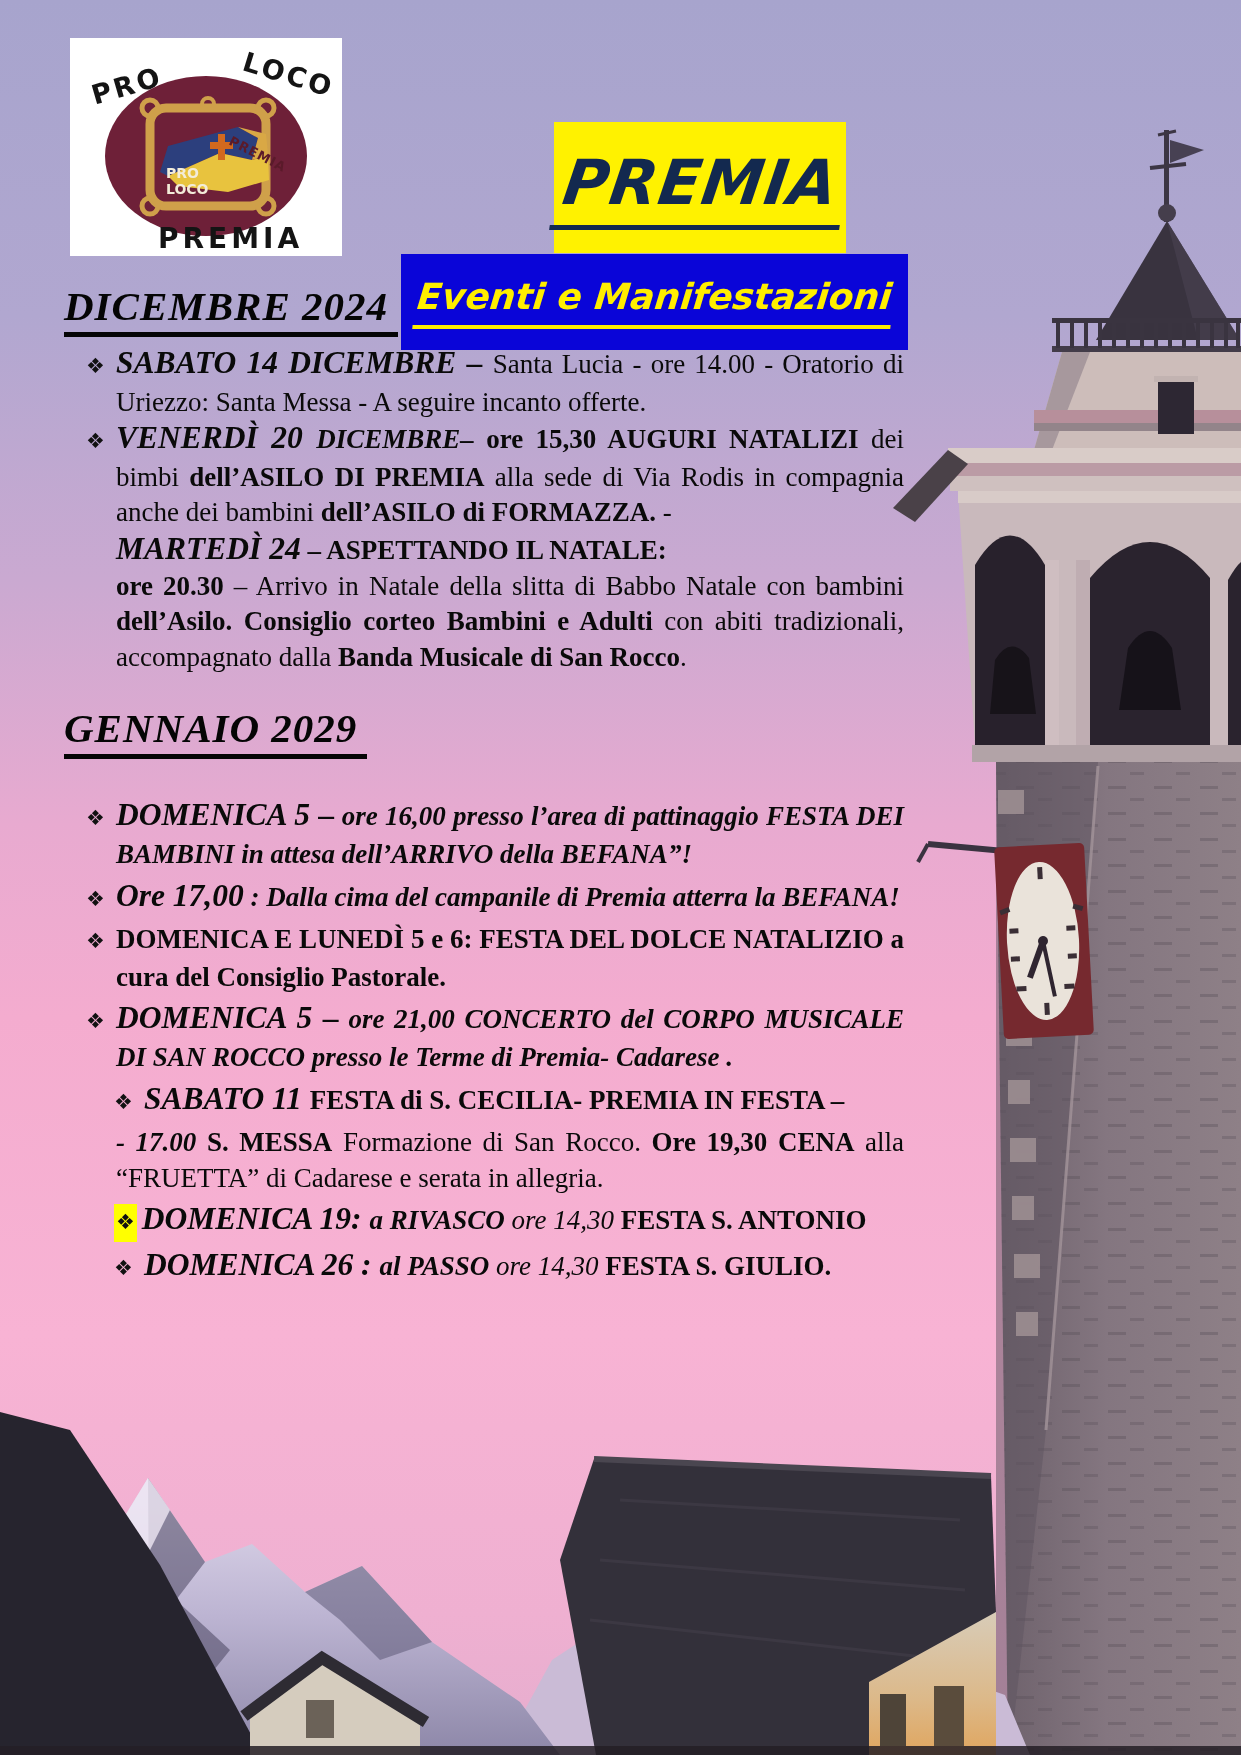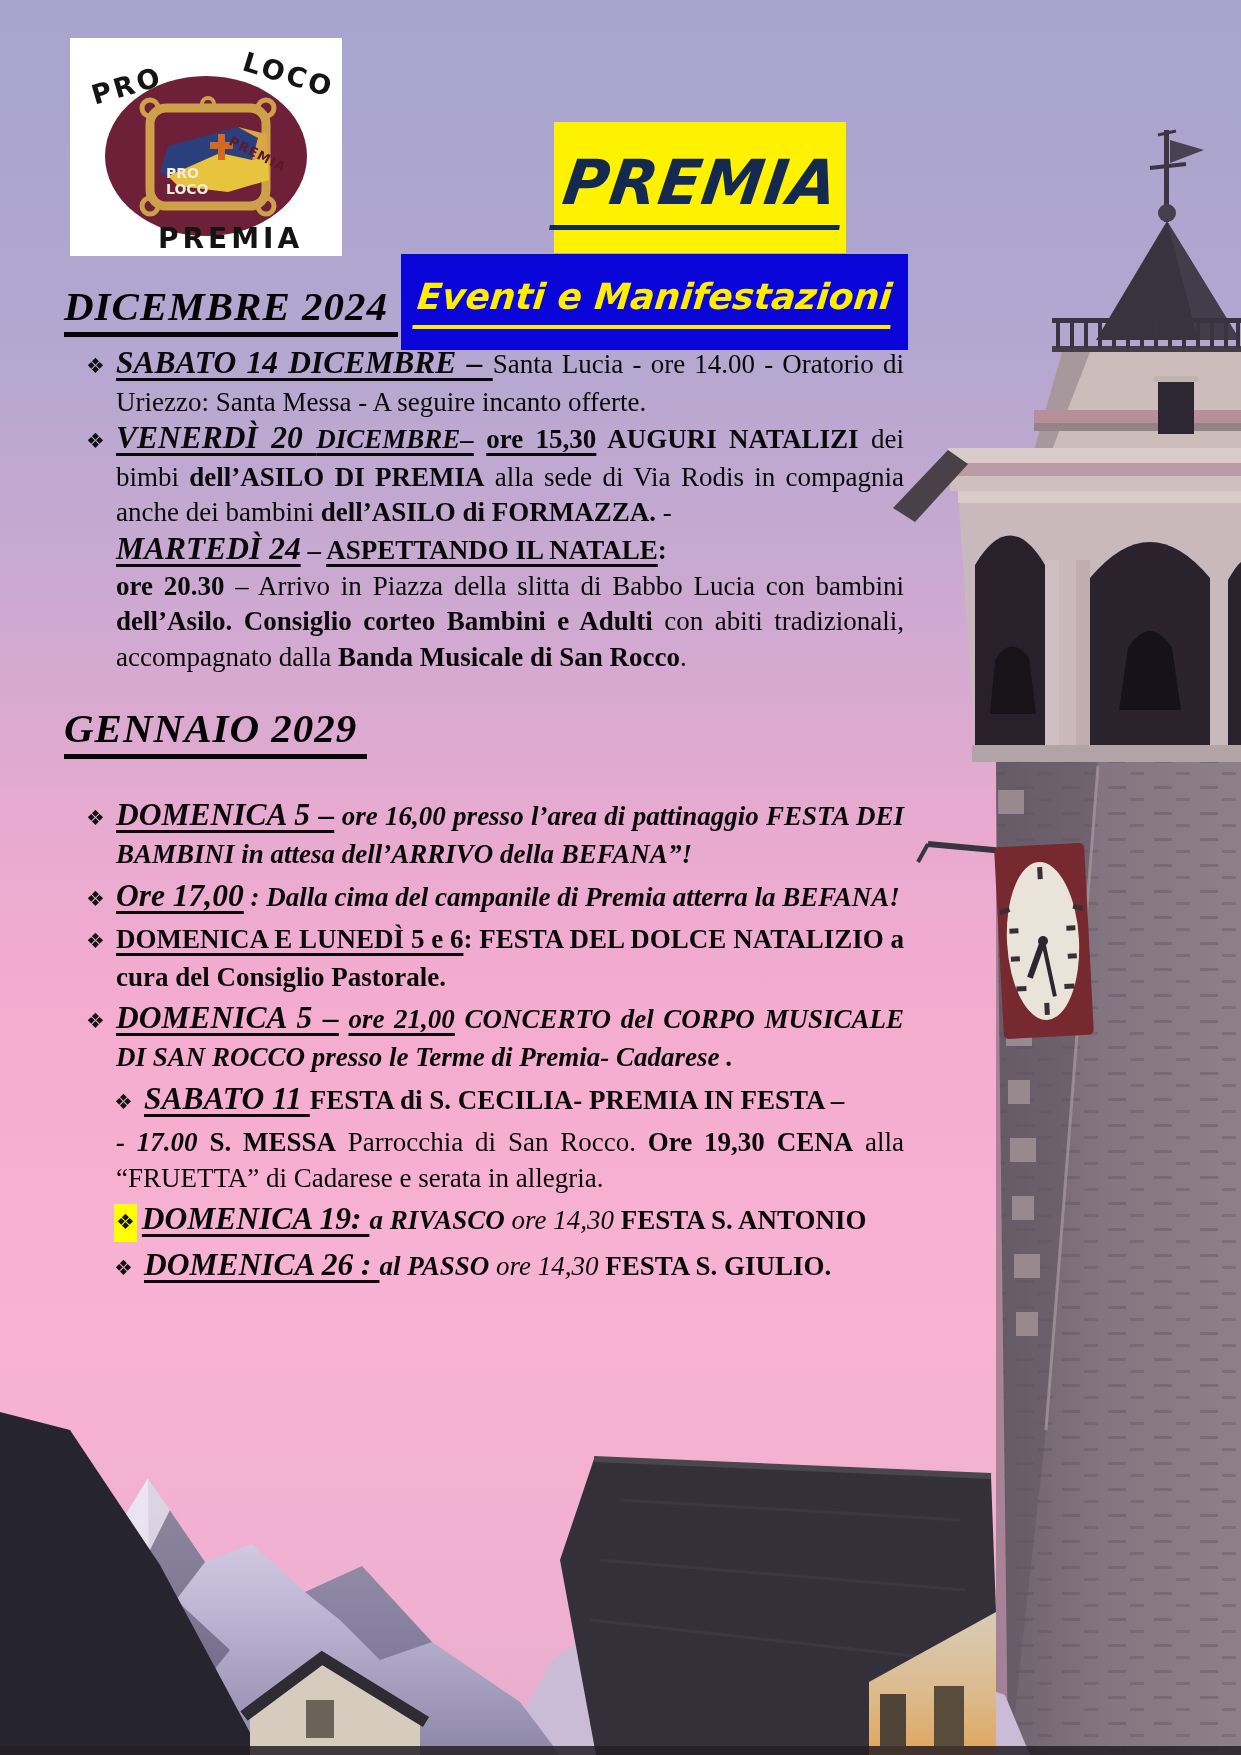--- a/index.html
+++ b/index.html
@@ -16,21 +16,21 @@
   
   .item{font-size:27px;line-height:35.6px;color:#0a0a0a;text-align:justify;margin:0;padding-left:54px}
   .item.ind2{padding-left:82px}
   .item.has-b{text-indent:-30px}
   .sec-gen .item{margin-bottom:5px}
   .bullet{display:inline-block;width:30px;text-indent:0;font-size:21px;color:#111;
           font-family:"DejaVu Sans",sans-serif}
   .bullet.hl{background:#ffff00;padding:1px 2px;width:auto;margin-right:5px}
   .cb{font-weight:bold}
   .ci{font-style:italic}
-  .cu{text-decoration:underline;text-decoration-thickness:3px;text-underline-offset:5px}
+  .cu{text-decoration-thickness:3px;text-underline-offset:5px}
   .cL{font-size:31.5px}
   
   .title-box{position:absolute;left:554px;top:122px;width:292px;height:131px;background:#fff200;
              display:flex;align-items:center;justify-content:center;z-index:3}
   .title-text{font-family:"DejaVu Sans",sans-serif;font-weight:bold;font-style:italic;
               font-size:62px;color:#13294f;border-bottom:5px solid #13294f;
               padding:0 8px 6px 8px;transform:skewX(-8deg);letter-spacing:1px}
   .subtitle-bar{position:absolute;left:401px;top:254px;width:507px;height:96px;background:#0a05d8;
                 display:flex;align-items:center;justify-content:center;z-index:3}
   .subtitle-text{font-family:"DejaVu Sans",sans-serif;font-weight:bold;font-style:italic;
@@ -234,28 +234,28 @@
   <div class="subtitle-bar">
     <span class="subtitle-text">Eventi e Manifestazioni</span>
   </div>
 
   <div class="content">
       <div class="section sec-dic">
         <div class="heading"><span class="hu">DICEMBRE 2024</span></div>
         <p class="item ind1 has-b"><span class="bullet">❖</span><span class="cb ci cu cL">SABATO 14 DICEMBRE – </span><span class="">Santa Lucia - ore 14.00 - Oratorio di Uriezzo: Santa Messa - A seguire incanto offerte.</span></p>
         <p class="item ind1 has-b"><span class="bullet">❖</span><span class="cb ci cu cL">VENERDÌ 20 </span><span class="cb ci cu">DICEMBRE–</span><span class="cb">  </span><span class="cb cu">ore 15,30</span><span class="cb"> AUGURI NATALIZI</span><span class=""> dei bimbi </span><span class="cb">dell’ASILO DI  PREMIA</span><span class=""> alla sede di Via Rodis in compagnia anche dei bambini </span><span class="cb">dell’ASILO di FORMAZZA.</span><span class=""> -</span></p>
         <p class="item ind1"><span class="cb ci cu cL">MARTEDÌ 24</span><span class="cb"> – </span><span class="cb cu">ASPETTANDO IL NATALE</span><span class="cb">:</span></p>
-        <p class="item ind1"><span class="cb">ore  20.30</span><span class=""> – Arrivo in Piazza della slitta di Babbo Lucia con bambini </span><span class="cb">dell’Asilo. Consiglio corteo Bambini e Adulti</span><span class=""> con abiti tradizionali, accompagnato dalla </span><span class="cb">Banda Musicale di San Rocco</span><span class="">.</span></p>
+        <p class="item ind1"><span class="cb">ore  20.30</span><span class=""> – Arrivo in Natale della slitta di Babbo Natale con bambini </span><span class="cb">dell’Asilo. Consiglio corteo Bambini e Adulti</span><span class=""> con abiti tradizionali, accompagnato dalla </span><span class="cb">Banda Musicale di San Rocco</span><span class="">.</span></p>
       </div>
       <div class="section sec-gen">
         <div class="heading"><span class="hu">GENNAIO 2029</span></div>
         <p class="item ind1 has-b"><span class="bullet">❖</span><span class="cb ci cu cL">DOMENICA 5  –</span><span class="cb ci"> </span><span class="cb ci">ore 16,00 presso l’area di pattinaggio FESTA DEI BAMBINI in attesa dell’ARRIVO della  BEFANA”!</span></p>
         <p class="item ind1 has-b"><span class="bullet">❖</span><span class="cb ci cu cL">Ore 17,00</span><span class="cb ci"> : </span><span class="cb ci">Dalla cima del campanile di Premia atterra la BEFANA!</span></p>
         <p class="item ind1 has-b"><span class="bullet">❖</span><span class="cb cu">DOMENICA E LUNEDÌ 5 e 6</span><span class="cb">: FESTA DEL DOLCE NATALIZIO a cura del Consiglio Pastorale.</span></p>
         <p class="item ind1 has-b"><span class="bullet">❖</span><span class="cb ci cu cL">DOMENICA 5 –</span><span class="cb ci">  </span><span class="cb ci cu">ore 21,00</span><span class="cb ci"> CONCERTO del CORPO MUSICALE DI SAN ROCCO presso le Terme di Premia- Cadarese .</span></p>
         <p class="item ind2 has-b"><span class="bullet">❖</span><span class="cb ci cu cL">SABATO 11 </span><span class="cb">FESTA di S. CECILIA- PREMIA IN FESTA –</span></p>
-        <p class="item ind1"><span class="cb ci">- 17.00</span><span class="cb"> </span><span class="cb">S. MESSA</span><span class=""> Parrocchia di San Rocco. </span><span class="cb">Ore 19,30 CENA</span><span class=""> alla “FRUETTA” di Cadarese e serata in allegria.</span></p>
+        <p class="item ind1"><span class="cb ci">- 17.00</span><span class="cb"> </span><span class="cb">S. MESSA</span><span class=""> Formazione di San Rocco. </span><span class="cb">Ore 19,30 CENA</span><span class=""> alla “FRUETTA” di Cadarese e serata in allegria.</span></p>
         <p class="item ind2 has-b"><span class="bullet hl">❖</span><span class="cb ci cu cL">DOMENICA 19: </span><span class="cb ci"> a RIVASCO</span><span class="ci"> ore 14,30 </span><span class="cb">FESTA S. ANTONIO</span></p>
         <p class="item ind2 has-b"><span class="bullet">❖</span><span class="cb ci cu cL">DOMENICA 26 : </span><span class="cb ci">al PASSO</span><span class="ci"> ore 14,30 </span><span class="cb">FESTA S. GIULIO.</span></p>
       </div>
     </div>
 
 </div>
 
 </body></html>

